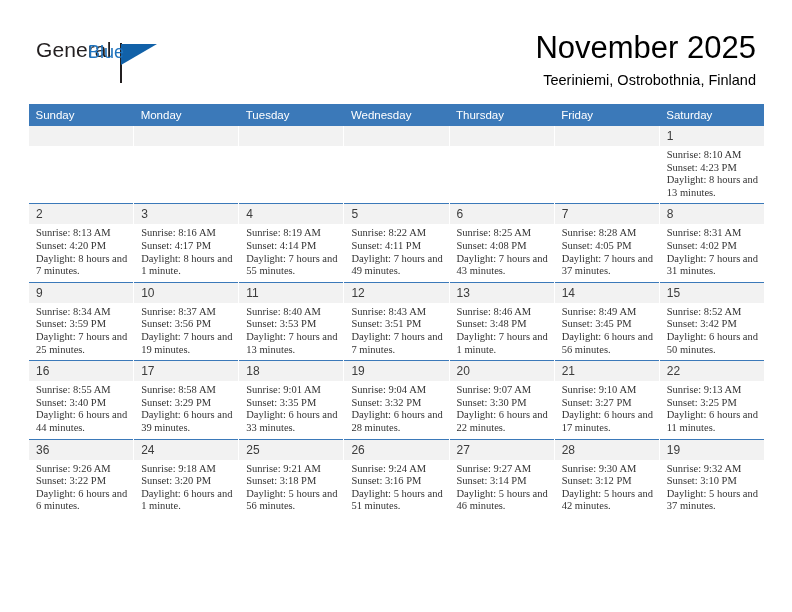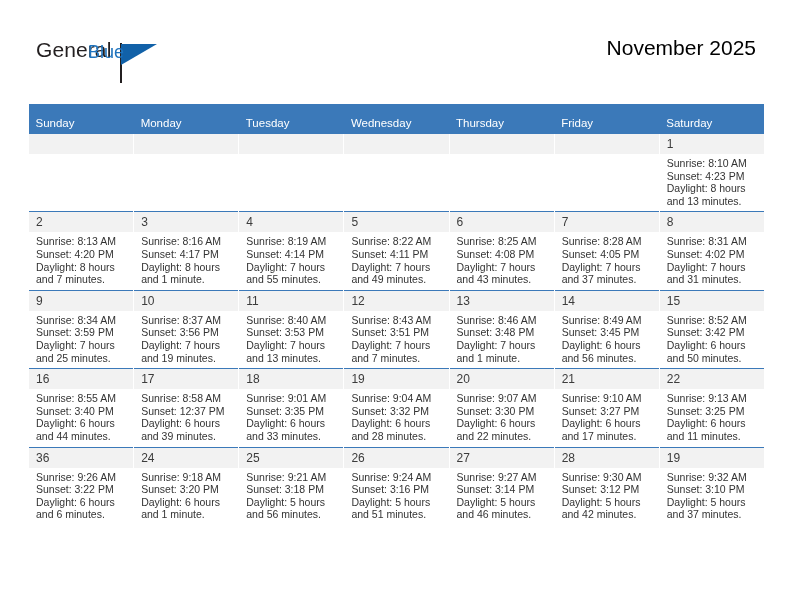--- a/index.html
+++ b/index.html
@@ -71,21 +71,21 @@
     background: #231f20;
   }
 
   .title-block {
     position: absolute;
     right: 36px;
     top: 32px;
     text-align: right;
   }
   .cal-title {
-    font-size: 21px;
+    font-size: 31px;
     font-weight: normal;
     color: #000000;
     line-height: 32px;
     white-space: nowrap;
   }
   .cal-subtitle {
     font-size: 14.5px;
     color: #000000;
     line-height: 22px;
     margin-top: 5px;
@@ -102,21 +102,21 @@
     table-layout: fixed;
   }
   .calendar col { width: 105.14px; }
 
   .calendar thead th {
     background: #3b79b9;
     color: #ffffff;
     font-size: 11.5px;
     font-weight: normal;
     text-align: left;
-    padding: 13px 0 5px 7px;
+    padding: 5px 0 5px 7px;
     height: 11px;
     vertical-align: middle;
     border: none;
   }
 
   .calendar td {
     vertical-align: top;
     padding: 0;
     border-left: 1px solid #ffffff;
     border-right: 1px solid #ffffff;
@@ -135,20 +135,21 @@
     padding: 3px 0 3px 7px;
     line-height: 14px;
     height: 14px;
   }
   .empty .daynum { background: #f2f2f2; color: transparent; }
   .info {
     padding: 3px 5px 4px 7px;
     font-size: 10.5px;
     line-height: 12.6px;
     color: #333333;
+    font-family: Liberation Serif, serif;
   }
   .info div { white-space: nowrap; }
   .info .wrap { white-space: normal; }
 
   .lastrow td { border-bottom: 1px solid #3b79b9; }
 </style>
 </head>
 <body>
 
 <div class="page">
@@ -157,20 +158,21 @@
 
     <div class="logo">
       <span class="logo-general">General</span>
       <span class="logo-bar"></span>
       <span class="logo-tri"></span>
       <span class="logo-blue">Blue</span>
     </div>
 
     <div class="title-block">
       <div class="cal-title">November 2025</div>
+      <div class="cal-subtitle">Teeriniemi, Ostrobothnia, Finland</div>
     </div>
 
   </div>
 
   <table class="calendar">
     <colgroup>
       <col>
         <col>
         <col>
         <col>
@@ -340,21 +342,21 @@
             <div class="info">
               <div>Sunrise: 8:55 AM</div>
               <div>Sunset: 3:40 PM</div>
               <div class="wrap">Daylight: 6 hours and 44 minutes.</div>
             </div>
           </td>
           <td>
             <span class="daynum">17</span>
             <div class="info">
               <div>Sunrise: 8:58 AM</div>
-              <div>Sunset: 12:37 PM</div>
+              <div>Sunset: 3:29 PM</div>
               <div class="wrap">Daylight: 6 hours and 39 minutes.</div>
             </div>
           </td>
           <td>
             <span class="daynum">18</span>
             <div class="info">
               <div>Sunrise: 9:01 AM</div>
               <div>Sunset: 3:35 PM</div>
               <div class="wrap">Daylight: 6 hours and 33 minutes.</div>
             </div>

